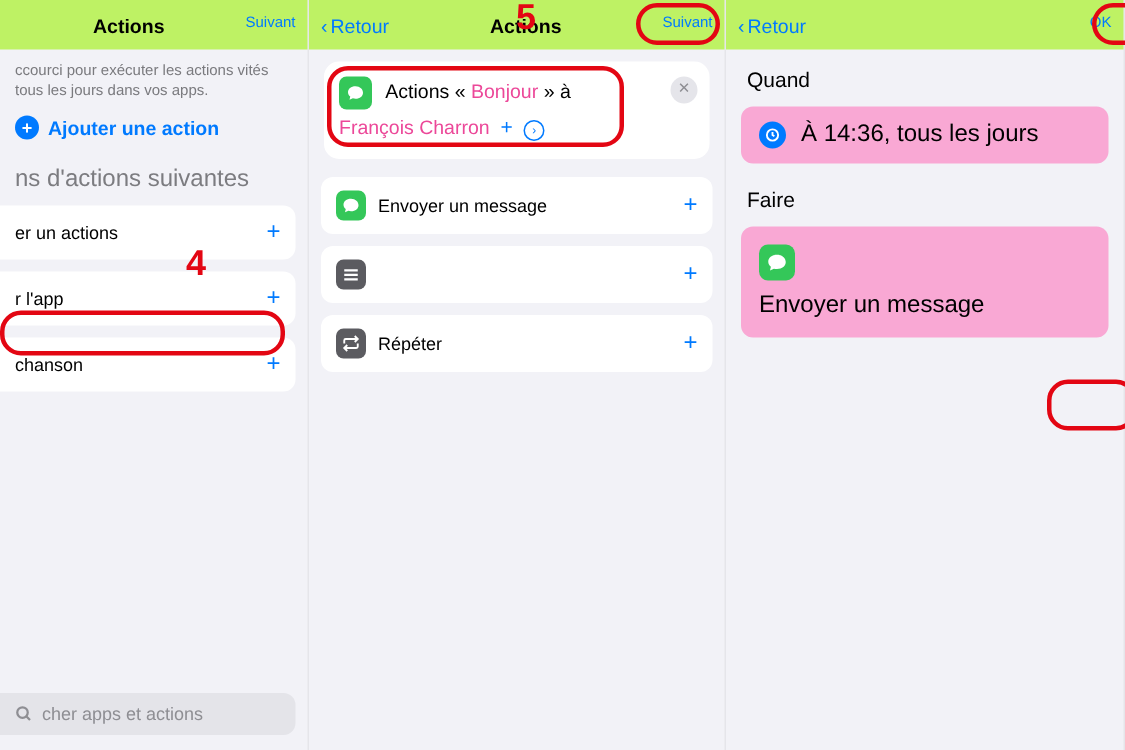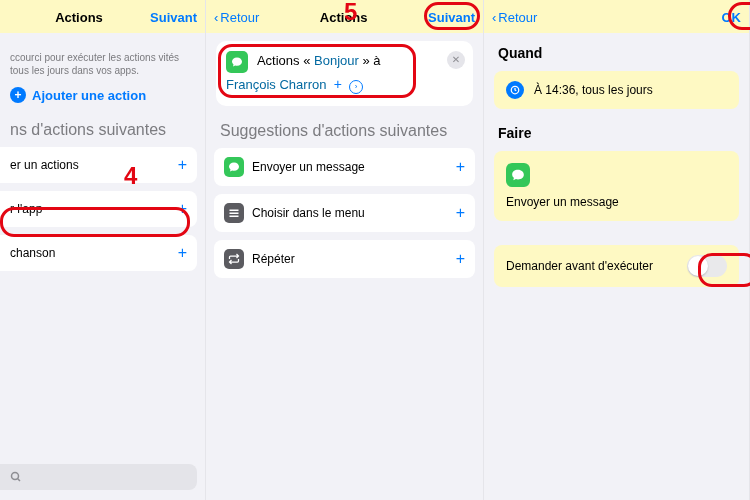--- a/index.html
+++ b/index.html
@@ -2,42 +2,42 @@
 <html><head>
 <meta charset="utf-8">
 <style>
 *{box-sizing:border-box;margin:0;padding:0;font-family:-apple-system,Helvetica,Arial,sans-serif}
 body{background:#fff;width:750px;height:500px;overflow:hidden;position:relative}
 .panels{display:flex;width:100%;height:100%}
 .panel{background:#f2f2f7;height:100%;display:flex;flex-direction:column;position:relative;border-right:1px solid #e5e5ea}
 .p1{width:206px}
 .p2{width:278px}
 .p3{flex:1}
-.header{display:flex;align-items:flex-start;justify-content:space-between;background:#fef9c3;padding:10px 8px 8px 8px;font-size:13px}
+.header{display:flex;align-items:flex-start;justify-content:space-between;background:#bef264;padding:10px 8px 8px 8px;font-size:13px}
 .header .title{font-weight:600;font-size:13px;color:#000}
 .header .back{color:#007aff;display:flex;align-items:center;gap:2px;font-size:13px}
-.header .next{color:#007aff;font-size:13px;font-weight:700}
-.sub{font-size:10px;color:#7a7a7e;padding:0 10px;line-height:1.3;margin-top:18px}
+.header .next{color:#007aff;font-size:10px;font-weight:400}
+.sub{font-size:10px;color:#7a7a7e;padding:0 10px;line-height:1.3;margin-top:8px}
 .addaction{display:flex;align-items:center;gap:6px;color:#007aff;font-size:13px;font-weight:600;padding:10px}
 .addaction .plus-circle{width:16px;height:16px;border-radius:50%;background:#007aff;color:#fff;display:flex;align-items:center;justify-content:center;font-size:12px;font-weight:700}
 .section-label{font-size:16px;color:#7c7c80;padding:8px 10px 4px}
 .card{background:#fff;border-radius:8px;margin:4px 8px;display:flex;align-items:center;padding:9px 10px;font-size:12px;color:#000}
 .card .icon{width:20px;height:20px;border-radius:5px;display:flex;align-items:center;justify-content:center;margin-right:8px;flex-shrink:0}
 .card .plus{margin-left:auto;color:#007aff;font-size:16px}
 .p1 .card{margin-left:0;border-top-left-radius:0;border-bottom-left-radius:0}
 .big-card{background:#fff;border-radius:10px;margin:8px 10px;padding:10px 30px 10px 10px;font-size:13px;position:relative;line-height:1.6}
 .big-card .msg-icon{width:22px;height:22px;border-radius:5px;background:#34c759;display:inline-flex;align-items:center;justify-content:center;vertical-align:middle;margin-right:6px}
 .big-card .clear{position:absolute;right:8px;top:10px;width:18px;height:18px;border-radius:50%;background:#e5e5ea;color:#8e8e93;display:flex;align-items:center;justify-content:center;font-size:10px}
-.token{color:#0369a1}
+.token{color:#ec4899}
 .chip-plus{color:#007aff;font-size:14px}
 .arrow-circ{display:inline-flex;width:14px;height:14px;border:1.2px solid #007aff;border-radius:50%;align-items:center;justify-content:center;color:#007aff;font-size:8px}
 .search{margin:auto 8px 10px 8px;background:#e4e4e9;border-radius:8px;padding:7px 10px;font-size:12px;color:#8e8e93;display:flex;align-items:center;gap:6px}
 .p1 .search{margin-left:0;border-top-left-radius:0;border-bottom-left-radius:0}
-.sect-head{font-size:14px;font-weight:700;padding:12px 14px 6px}
-.row{background:#fef9c3;border-radius:8px;margin:4px 10px;padding:10px 12px;font-size:12px;display:flex;align-items:center;gap:10px}
+.sect-head{font-size:14px;font-weight:400;padding:12px 14px 6px}
+.row{background:#f9a8d4;border-radius:8px;margin:4px 10px;padding:10px 12px;font-size:16px;display:flex;align-items:center;gap:10px}
 .clock{width:18px;height:18px;border-radius:50%;background:#007aff;display:flex;align-items:center;justify-content:center}
 .msg-app{width:24px;height:24px;border-radius:6px;background:#34c759;display:flex;align-items:center;justify-content:center}
 .toggle{margin-left:auto;width:40px;height:22px;background:#e9e9eb;border-radius:11px;position:relative}
 .toggle::after{content:"";position:absolute;width:20px;height:20px;background:#fff;border-radius:50%;top:1px;left:1px;box-shadow:0 1px 2px rgba(0,0,0,.2)}
 .anno{position:absolute;border:3px solid #e30613;border-radius:14px;pointer-events:none}
 .anno-num{position:absolute;color:#e30613;font-weight:700;font-size:24px;pointer-events:none}
 svg{display:block}
 </style>
 </head>
 <body>
@@ -69,20 +69,21 @@
       <span class="plus">+</span>
     </div>
     <div style="flex:1"></div>
     <div class="search">
       <span>
         <svg width="12" height="12" viewBox="0 0 24 24" fill="none" stroke="#8e8e93" stroke-width="3">
             <circle cx="10" cy="10" r="7"></circle>
             <line x1="20" y1="20" x2="15" y2="15"></line>
           </svg>
       </span>
+      <span>cher apps et actions</span>
     </div>
   </div>
 
   <div class="panel p2">
     <div class="header">
       <span class="back">
         <span>‹</span>
         <span>Retour</span>
       </span>
       <span class="title">Actions</span>
@@ -95,39 +96,37 @@
             <path d="M12 3C6 3 2 6.5 2 11c0 2.3 1.2 4.4 3 5.8L4 21l4.5-2c1.1.3 2.3.5 3.5.5 6 0 10-3.5 10-8S18 3 12 3z"></path>
           </svg>
       </span>
       <span>Actions « </span><span class="token">Bonjour</span><span> » à</span><br>
       <span class="token">François Charron</span>
       &nbsp;<span class="chip-plus">+</span>
       &nbsp;<span class="arrow-circ">›</span>
       <span class="clear">✕</span>
     </div>
 
-    <div class="section-label" style="padding-left:14px">Suggestions d'actions suivantes</div>
     <div class="card">
       <span class="icon" style="background:#34c759">
         <svg width="12" height="12" viewBox="0 0 24 24" fill="#fff">
             <path d="M12 3C6 3 2 6.5 2 11c0 2.3 1.2 4.4 3 5.8L4 21l4.5-2c1.1.3 2.3.5 3.5.5 6 0 10-3.5 10-8S18 3 12 3z"></path>
           </svg>
       </span>
       <span>Envoyer un message</span>
       <span class="plus">+</span>
     </div>
     <div class="card">
       <span class="icon" style="background:#5b5b60">
         <svg width="12" height="12" viewBox="0 0 24 24" fill="#fff">
             <rect x="3" y="5" width="18" height="3"></rect>
             <rect x="3" y="11" width="18" height="3"></rect>
             <rect x="3" y="17" width="18" height="3"></rect>
           </svg>
       </span>
-      <span>Choisir dans le menu</span>
       <span class="plus">+</span>
     </div>
     <div class="card">
       <span class="icon" style="background:#5b5b60">
         <svg width="12" height="12" viewBox="0 0 24 24" fill="none" stroke="#fff" stroke-width="2.5">
             <path d="M17 2l4 4-4 4M3 12V8a2 2 0 012-2h16M7 22l-4-4 4-4M21 12v4a2 2 0 01-2 2H3"></path>
           </svg>
       </span>
       <span>Répéter</span>
       <span class="plus">+</span>
@@ -158,24 +157,20 @@
     <div class="sect-head">Faire</div>
     <div class="row" style="flex-direction:column;align-items:flex-start;gap:8px;padding:12px">
       <span class="msg-app">
         <svg width="14" height="14" viewBox="0 0 24 24" fill="#fff">
             <path d="M12 3C6 3 2 6.5 2 11c0 2.3 1.2 4.4 3 5.8L4 21l4.5-2c1.1.3 2.3.5 3.5.5 6 0 10-3.5 10-8S18 3 12 3z"></path>
           </svg>
       </span>
       <span>Envoyer un message</span>
     </div>
 
-    <div class="row" style="margin-top:20px">
-      <span>Demander avant d'exécuter</span>
-      <span class="toggle"></span>
-    </div>
   </div>
 
 </div>
 
 <div class="anno" style="left:0;top:207px;width:190px;height:30px"></div>
 <div class="anno-num" style="left:124px;top:162px">4</div>
 
 <div class="anno" style="left:218px;top:44px;width:198px;height:54px"></div>
 <div class="anno" style="left:424px;top:2px;width:56px;height:28px"></div>
 <div class="anno-num" style="left:344px;top:-2px">5</div>

